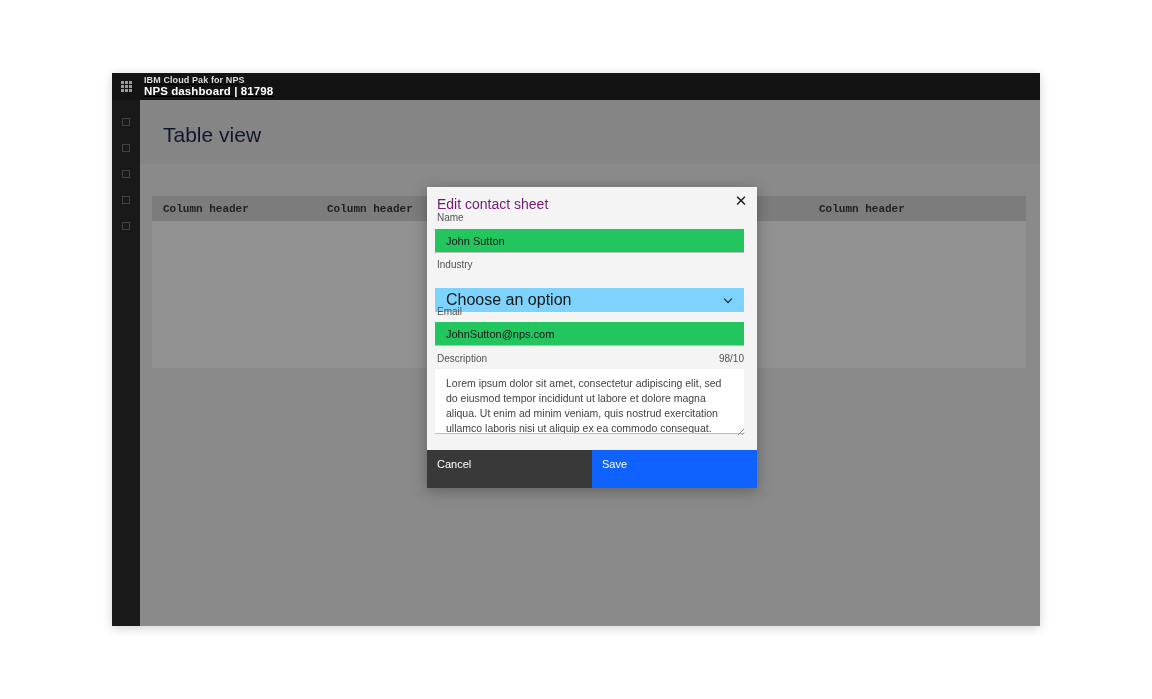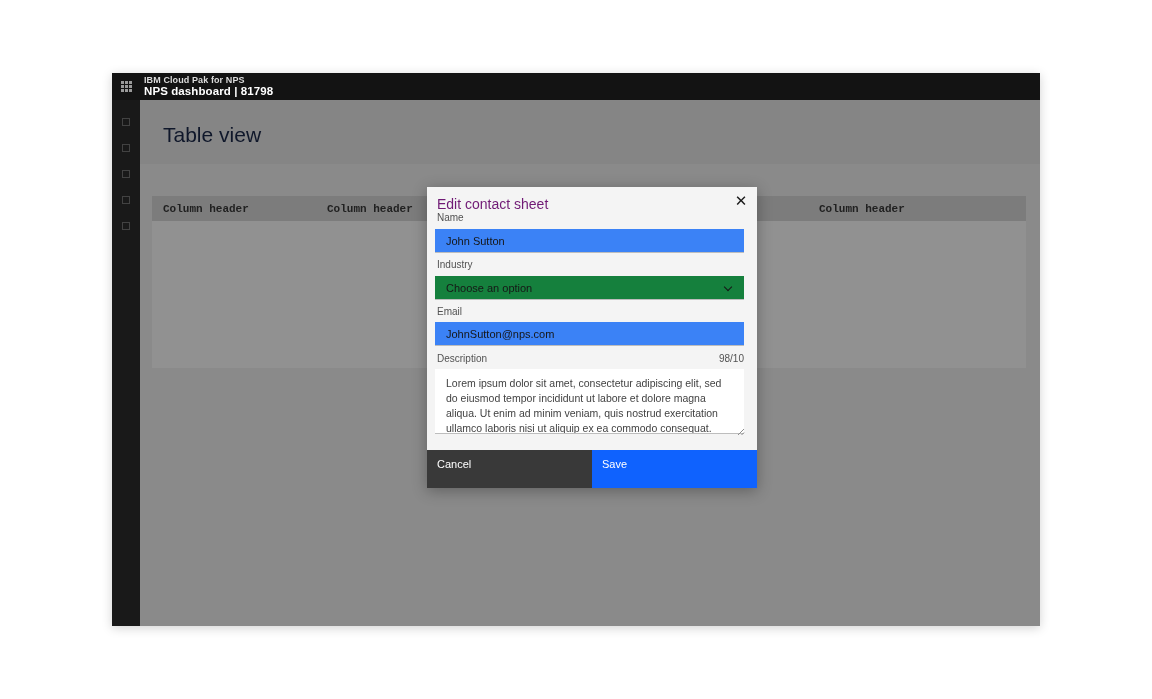--- a/index.html
+++ b/index.html
@@ -16,21 +16,21 @@
   .top-header {
     position: absolute; left: 0; top: 0; width: 100%; height: 27px;
     background: #131313; display: flex; align-items: center;
   }
   .switcher-btn {
     width: 28px; height: 27px; display: flex; align-items: center; justify-content: center;
     cursor: pointer; flex: 0 0 auto;
   }
   .switcher-grid { display: grid; grid-template-columns: repeat(3, 3px); grid-template-rows: repeat(3, 3px); gap: 1px; }
   .switcher-grid span { width: 3px; height: 3px; background: #9a9a9a; }
-  .header-titles { display: flex; flex-direction: column; justify-content: center; margin-left: 4px; line-height: 1.15; }
+  .header-titles { display: flex; flex-direction: column; justify-content: center; margin-left: 4px; line-height: 1.15; text-decoration: underline; }
   .app-name { font-size: 9px; font-weight: 600; color: #dcdcdc; letter-spacing: 0.1px; }
   .page-title-line { font-size: 11.5px; font-weight: 700; color: #ffffff; letter-spacing: 0.1px; }
 
   
   .side-nav {
     position: absolute; left: 0; top: 27px; width: 28px; height: 526px;
     background: #191919; display: flex; flex-direction: column; align-items: center;
     padding-top: 18px; gap: 18px;
   }
   .nav-item { width: 8px; height: 8px; cursor: pointer; }
@@ -61,29 +61,29 @@
     position: absolute; right: 4px; top: 1px; width: 24px; height: 24px;
     display: flex; align-items: center; justify-content: center; cursor: pointer;
   }
   .close-glyph { font-size: 15px; color: #161616; line-height: 1; font-weight: 400; }
 
   .field-label { position: absolute; left: 10px; font-size: 10px; color: #525252; }
   .char-counter { position: absolute; right: 13px; font-size: 10px; color: #525252; }
 
   .text-field {
     position: absolute; left: 8px; width: 309px; height: 24px;
-    background: #3b82f6; border: none; border-bottom: 1px solid #bdbdbd;
+    background: #22c55e; border: none; border-bottom: 1px solid #bdbdbd;
     font-family: "Liberation Sans", sans-serif; font-size: 11px; color: #161616;
     padding: 0 0 0 11px; outline: none;
   }
   .dropdown {
     position: absolute; left: 8px; width: 309px; height: 24px;
-    background: #15803d; border-bottom: 1px solid #bdbdbd;
+    background: #7dd3fc; border-bottom: 1px solid #bdbdbd;
     display: flex; align-items: center; padding-left: 11px;
-    font-size: 11px; color: #161616; cursor: pointer;
+    font-size: 16px; color: #161616; cursor: pointer; margin-top: 12px;
   }
   .chevron {
     position: absolute; right: 13px; top: 8px; width: 6px; height: 6px;
     border-right: 1.3px solid #161616; border-bottom: 1.3px solid #161616;
     transform: rotate(45deg);
   }
   .textarea-field {
     position: absolute; left: 8px; top: 182px; width: 309px; height: 65px;
     background: #ffffff; border: none; border-bottom: 1px solid #bdbdbd;
     font-family: "Liberation Sans", sans-serif; font-size: 10.5px; line-height: 1.42;

